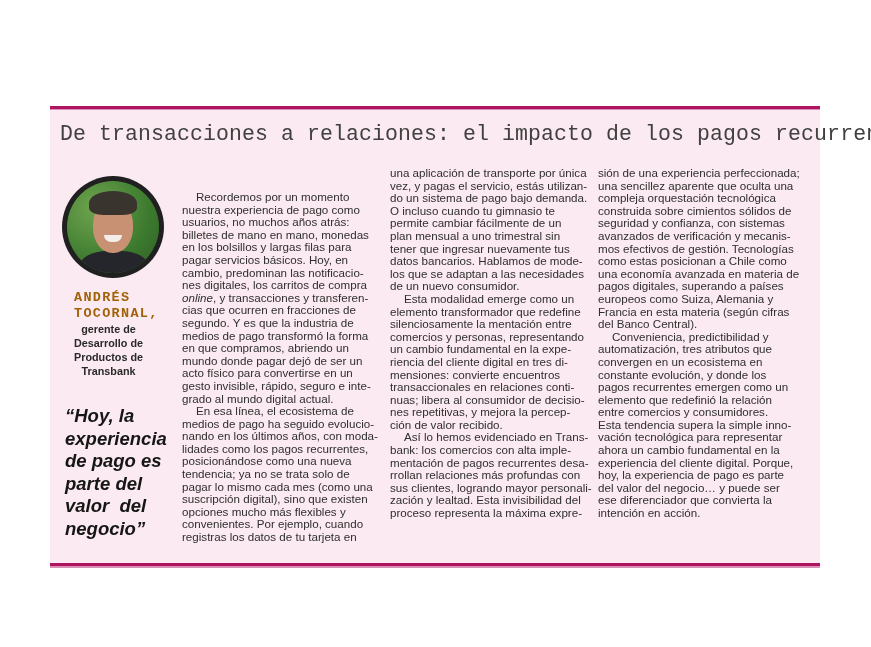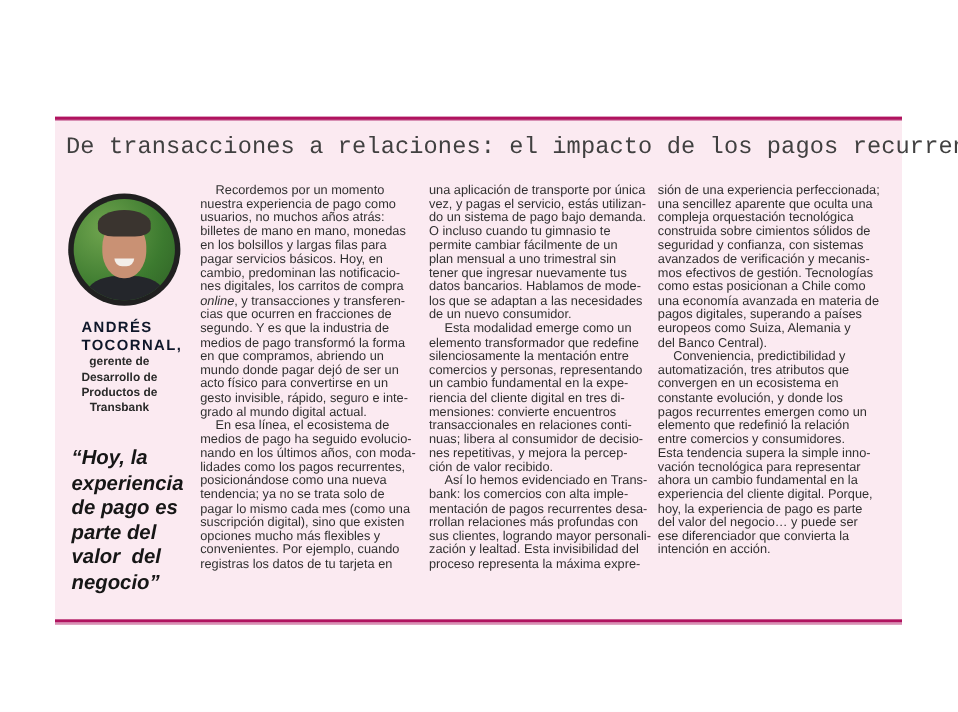--- a/index.html
+++ b/index.html
@@ -8,21 +8,21 @@
     .top-rule { position:absolute; left:50px; top:106px; width:770px; height:3px; background:#b0135f; }
     .top-rule2 { position:absolute; left:50px; top:109px; width:770px; height:1px; background:#d890b4; }
     .panel { position:absolute; left:50px; top:110px; width:770px; height:453px; background:#fbeaf1; }
     .headline { position:absolute; left:60px; top:122px; font-family:Liberation Mono, monospace; font-size:21.5px; color:#404040; letter-spacing:0.1px; white-space:nowrap; }
     .avatar { position:absolute; left:62px; top:176px; width:102px; height:102px; border-radius:50%; background:#202020; overflow:hidden; }
     .avatar-inner { position:absolute; left:5px; top:5px; width:92px; height:92px; border-radius:50%; background:radial-gradient(circle at 30% 30%, #6fa44e, #3c7a2f 60%, #2e5e25); overflow:hidden; }
     .face { position:absolute; left:26px; top:20px; width:40px; height:52px; border-radius:45% 45% 48% 48%; background:#c99174; }
     .hair { position:absolute; left:22px; top:10px; width:48px; height:24px; border-radius:50% 50% 30% 30%; background:#3a342f; }
     .shirt { position:absolute; left:12px; top:70px; width:70px; height:40px; border-radius:40% 40% 0 0; background:#24262b; }
     .smile { position:absolute; left:37px; top:54px; width:18px; height:7px; border-radius:0 0 10px 10px; background:#f3eee9; }
-    .author-name { position:absolute; left:74px; top:290px; font-family:Liberation Sans, sans-serif; font-weight:bold; font-size:13.5px; color:#0f172a; letter-spacing:1.3px; line-height:16px; }
+    .author-name { position:absolute; left:74px; top:290px; font-family:Liberation Mono, monospace; font-weight:bold; font-size:13.5px; color:#a16207; letter-spacing:1.3px; line-height:16px; }
     .author-role { position:absolute; left:74px; top:322px; font-family:"Liberation Sans", sans-serif; font-weight:bold; font-size:10.8px; color:#2a2a2a; line-height:14px;text-align:center; }
     .quote { position:absolute; left:65px; top:405px; font-family:"Liberation Sans", sans-serif; font-weight:bold; font-style:italic; font-size:18.5px; color:#161616; line-height:22.5px; width:120px; }
     .col { position:absolute; top:167px; font-family:"Liberation Sans", sans-serif; font-size:11.6px; color:#2f2f2f; line-height:12.6px; width:210px; }
     .col1 { left:182px; }
     .col2 { left:390px; }
     .col3 { left:598px; }
     .bottom-rule { position:absolute; left:50px; top:563px; width:770px; height:3px; background:#b0135f; }
     .bottom-rule2 { position:absolute; left:50px; top:566px; width:770px; height:2px; background:#d890b4; }
     .line { display:block; white-space:nowrap; }
     em { font-style:italic; }
@@ -62,21 +62,21 @@
 <div class="quote">
   <span class="line">“Hoy, la</span>
   <span class="line">experiencia</span>
   <span class="line">de pago es</span>
   <span class="line">parte del</span>
   <span class="line" style="white-space:pre;">valor  del</span>
   <span class="line">negocio”</span>
 </div>
 
 <div class="col col1">
-    <span class="line" style="padding-left: 14px;">Recordemos por un momento</span>
+    <span class="line" style="padding-left: 14px; margin-top: 24px;">Recordemos por un momento</span>
     <span class="line">nuestra experiencia de pago como</span>
     <span class="line">usuarios, no muchos años atrás:</span>
     <span class="line">billetes de mano en mano, monedas</span>
     <span class="line">en los bolsillos y largas filas para</span>
     <span class="line">pagar servicios básicos. Hoy, en</span>
     <span class="line">cambio, predominan las notificacio-</span>
     <span class="line">nes digitales, los carritos de compra</span>
     <span class="line"><em>online</em>, y transacciones y transferen-</span>
     <span class="line">cias que ocurren en fracciones de</span>
     <span class="line">segundo. Y es que la industria de</span>
@@ -133,20 +133,21 @@
     <span class="line">una sencillez aparente que oculta una</span>
     <span class="line">compleja orquestación tecnológica</span>
     <span class="line">construida sobre cimientos sólidos de</span>
     <span class="line">seguridad y confianza, con sistemas</span>
     <span class="line">avanzados de verificación y mecanis-</span>
     <span class="line">mos efectivos de gestión. Tecnologías</span>
     <span class="line">como estas posicionan a Chile como</span>
     <span class="line">una economía avanzada en materia de</span>
     <span class="line">pagos digitales, superando a países</span>
     <span class="line">europeos como Suiza, Alemania y</span>
+    <span class="line">Francia en esta materia (según cifras</span>
     <span class="line">del Banco Central).</span>
     <span class="line" style="padding-left: 14px;">Conveniencia, predictibilidad y</span>
     <span class="line">automatización, tres atributos que</span>
     <span class="line">convergen en un ecosistema en</span>
     <span class="line">constante evolución, y donde los</span>
     <span class="line">pagos recurrentes emergen como un</span>
     <span class="line">elemento que redefinió la relación</span>
     <span class="line">entre comercios y consumidores.</span>
     <span class="line">Esta tendencia supera la simple inno-</span>
     <span class="line">vación tecnológica para representar</span>

